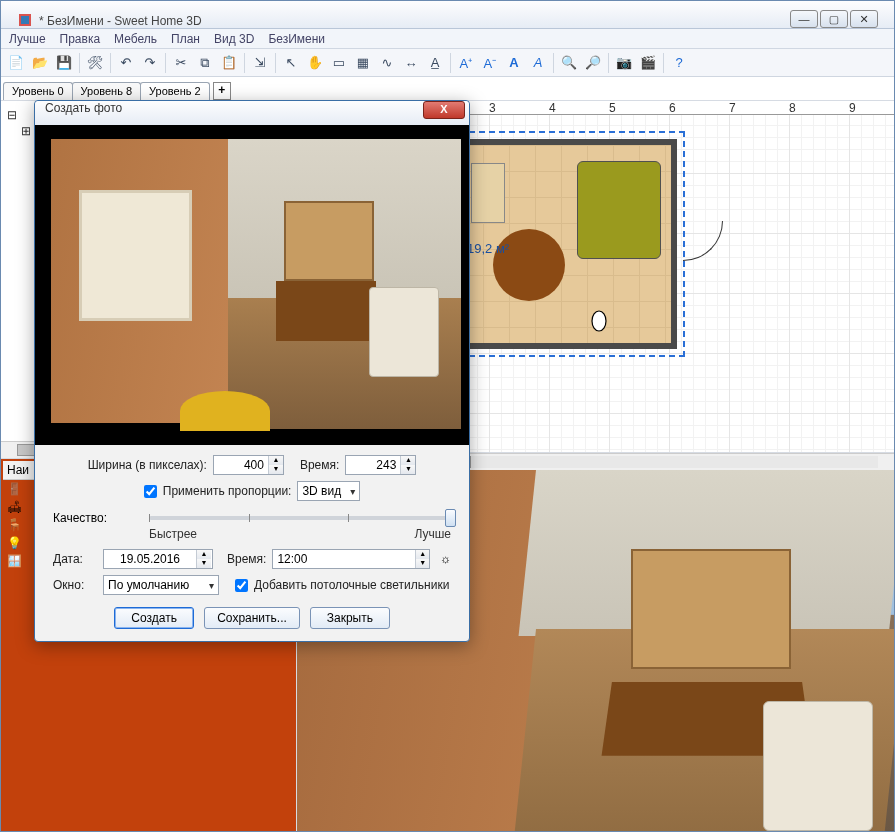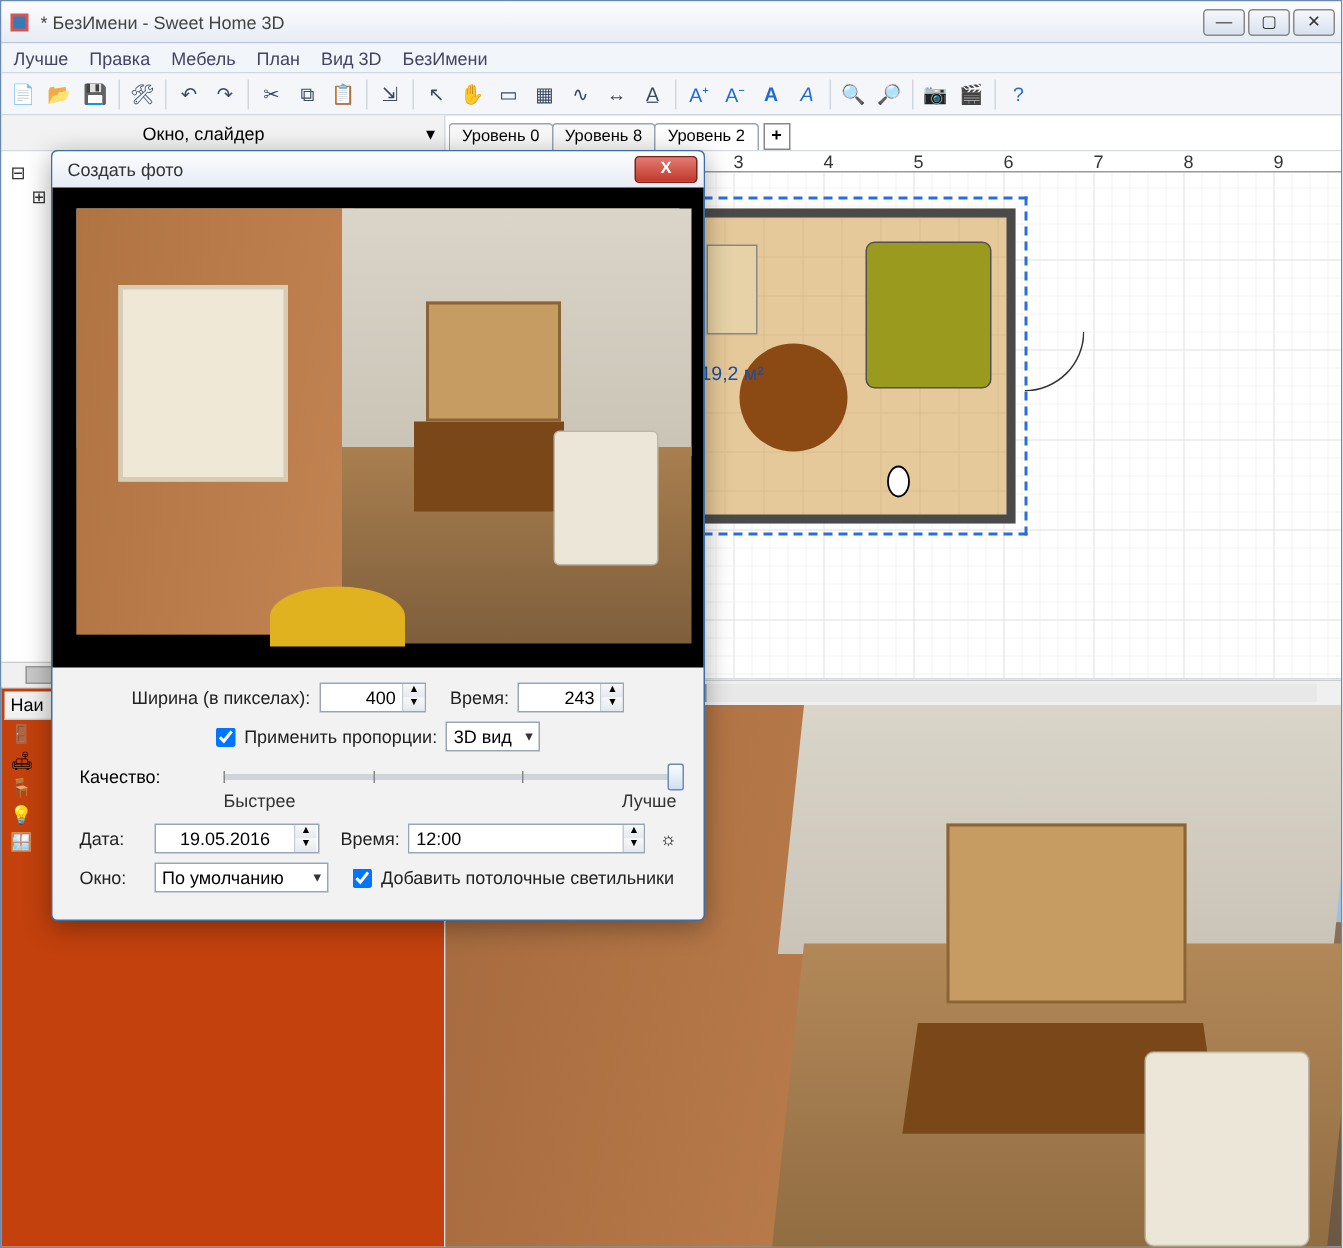--- a/index.html
+++ b/index.html
@@ -1,19 +1,19 @@
 <!DOCTYPE html>
 <html><head>
 <meta charset="utf-8">
 <style>
 * { box-sizing: border-box; margin: 0; padding: 0; font-family: "Segoe UI", Tahoma, sans-serif; font-size: 12px; }
 body { background: #fff; width: 895px; height: 832px; overflow: hidden; }
 
 .window { border: 1px solid #6a8ab0; background: #fff; }
-.titlebar { height: 28px; background: linear-gradient(#fdfdfe, #e6ecf5); display: flex; align-items: center; padding: 0 4px; border-bottom: 1px solid #b9c6d8; }
+.titlebar { height: 28px; background: linear-gradient(#fdfdfe, #e6ecf5); display: flex; align-items: flex-end; padding: 0 16px; border-bottom: 1px solid #b9c6d8; }
 .titlebar .app-icon { width: 16px; height: 16px; margin-right: 6px; }
 .titlebar .title { flex: 1; color: #444; }
 .win-controls { display: flex; gap: 2px; }
 .win-btn { width: 28px; height: 18px; border: 1px solid #888; border-radius: 3px; background: linear-gradient(#f5f8fc,#d7e1ee); display: flex; align-items: center; justify-content: center; font-size: 11px; color: #333; }
 
 .menubar { height: 20px; background: #f2f5fa; display: flex; gap: 14px; padding: 3px 8px; border-bottom: 1px solid #d0d7e2; }
 .menubar span { color: #446; cursor: default; }
 
 .toolbar { height: 28px; background: #f4f6fa; border-bottom: 1px solid #cfd6e0; display: flex; align-items: center; padding: 2px 4px; gap: 2px; }
 .tbtn { width: 22px; height: 22px; border: 1px solid transparent; border-radius: 2px; display: flex; align-items: center; justify-content: center; font-size: 13px; color: #3a4a60; }
@@ -57,21 +57,21 @@
 .door-arc { position: absolute; border: 1.5px solid #333; border-radius: 0 0 0 100%; border-top: none; border-right: none; }
 .room-label { position: absolute; left: 170px; top: 140px; color: #1a4fa0; font-size: 13px; }
 
 .view3d { flex: 1; background: linear-gradient(#b3cde6 0%, #9fbfdd 40%, #897058 40.2%, #6a5744 100%); position: relative; overflow: hidden; }
 .scrollbar-h { height: 17px; background: #f0f0f0; border-top: 1px solid #ccc; display: flex; align-items: center; }
 .sb-track { flex: 1; height: 12px; margin: 0 16px; background: #e8e8e8; position: relative; }
 .sb-thumb { position: absolute; height: 12px; background: #c8c8c8; border: 1px solid #999; }
 
 
 .dialog { position: absolute; left: 34px; top: 100px; width: 436px; background: #f2f2f2; border: 1px solid #3a6ea5; border-radius: 4px; box-shadow: 0 4px 18px rgba(0,0,0,0.35); z-index: 50; }
-.dlg-title { height: 24px; background: linear-gradient(#fdfdfe,#e6ecf5); border-radius: 4px 4px 0 0; display: flex; align-items: center; padding: 0 4px; }
+.dlg-title { height: 24px; background: linear-gradient(#fdfdfe,#e6ecf5); border-radius: 4px 4px 0 0; display: flex; align-items: flex-start; padding: 0 4px; }
 .dlg-title span.t { flex: 1; padding-left: 6px; color: #333; }
 .dlg-close { width: 42px; height: 18px; background: linear-gradient(#e27b73,#c0392b); border: 1px solid #7a231a; border-radius: 3px; color: #fff; text-align: center; line-height: 15px; font-weight: bold; font-size: 11px; }
 .dlg-body { padding: 0 0 12px 0; }
 .preview { width: 100%; height: 320px; background: #000; margin-bottom: 10px; position: relative; overflow: hidden; }
 .preview-inner { position: absolute; inset: 14px 16px 22px 16px; background: linear-gradient(#d9d4c6 0%, #cfc9bb 56%, #8a7153 56.3%, #6d5a42 100%); }
 .dlg-form { padding: 0 18px; }
 .frow { display: flex; align-items: center; gap: 6px; margin: 6px 0; }
 .frow label { color: #222; }
 .num-input { display: inline-flex; border: 1px solid #9aa5b3; background: #fff; height: 20px; }
 .num-input input { border: none; width: 54px; text-align: right; padding-right: 4px; height: 18px; outline: none; }
@@ -151,24 +151,20 @@
     <div class="tbtn">🔍</div>
     <div class="tbtn">🔎</div>
     <div class="tsep"></div>
     <div class="tbtn">📷</div>
     <div class="tbtn">🎬</div>
     <div class="tsep"></div>
     <div class="tbtn" style="color:#1e6bd6">?</div>
   </div>
 
   <div class="body-row">
-    <div class="furniture-hdr">
-      <span style="flex:1">Окно, слайдер</span>
-      <span style="padding:0 6px">▾</span>
-    </div>
     <div class="level-tabs">
       <div class="level-tab">Уровень 0</div>
       <div class="level-tab">Уровень 8</div>
       <div class="level-tab active">Уровень 2</div>
       <div class="level-add">+</div>
     </div>
   </div>
 
   <div class="main-content">
     <div class="left-pane">
@@ -332,15 +328,26 @@
 
       <div class="frow">
         <label style="width:44px">Окно:</label>
         <div class="combo" style="width:116px">
             <span>По умолчанию</span>
           </div>
         <input type="checkbox" checked="" style="margin-left: 10px;">
         <label>Добавить потолочные светильники</label>
       </div>
 
+      <div class="btns">
+        <div class="btn primary">
+            <span>Создать</span>
+          </div>
+        <div class="btn">
+            <span>Сохранить...</span>
+          </div>
+        <div class="btn">
+            <span>Закрыть</span>
+          </div>
+      </div>
     </div>
   </div>
 </div>
 
 </body></html>

